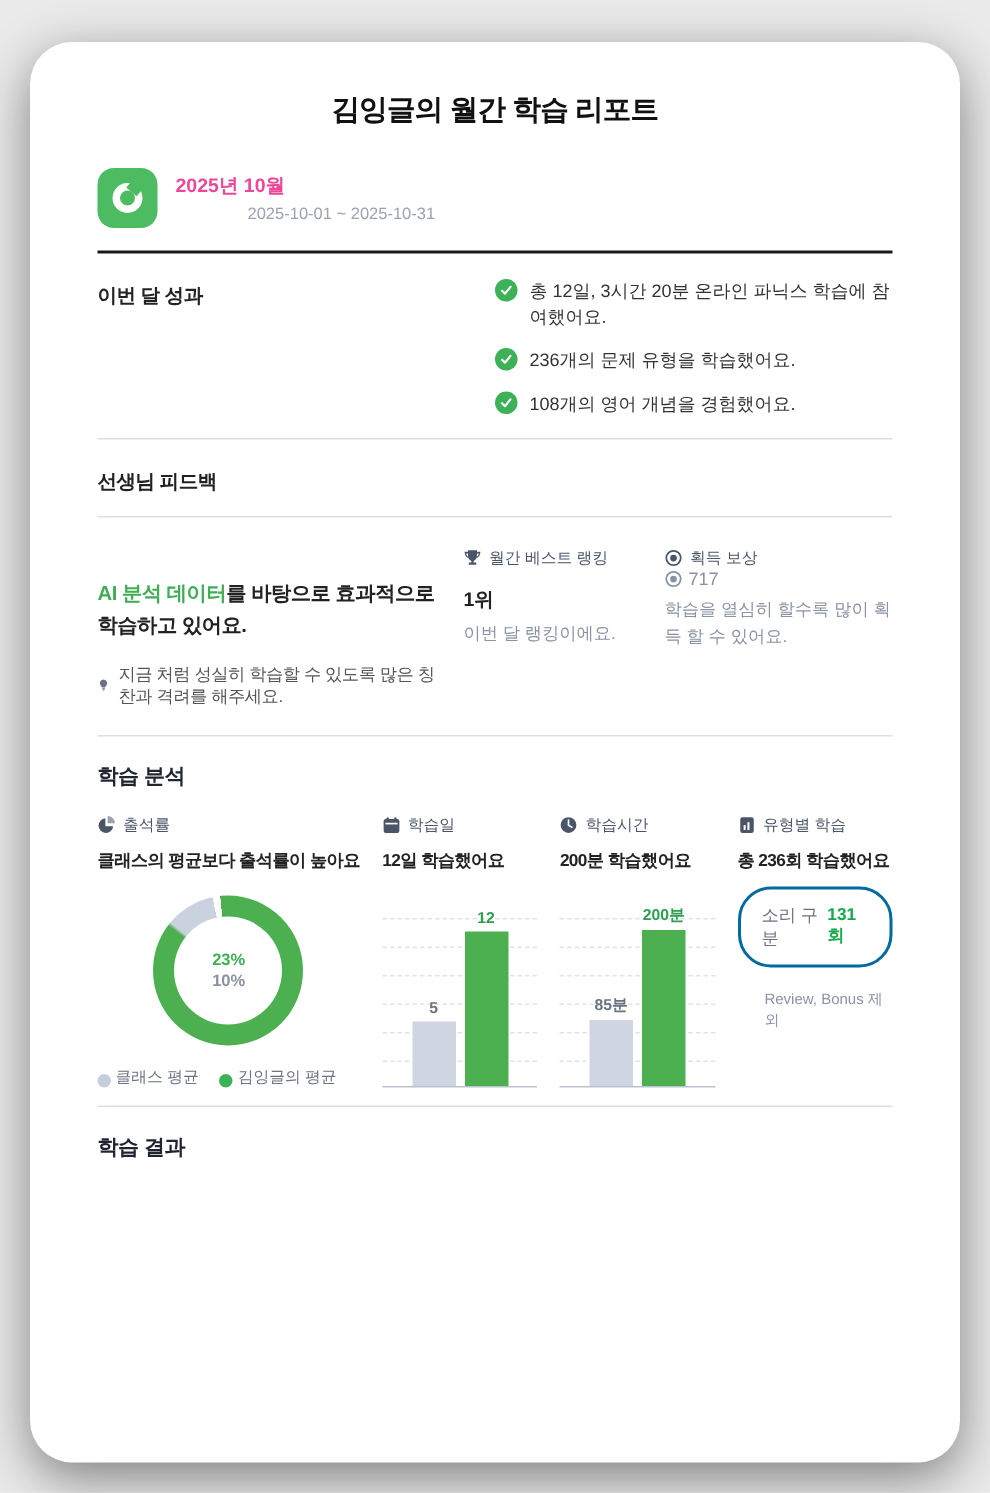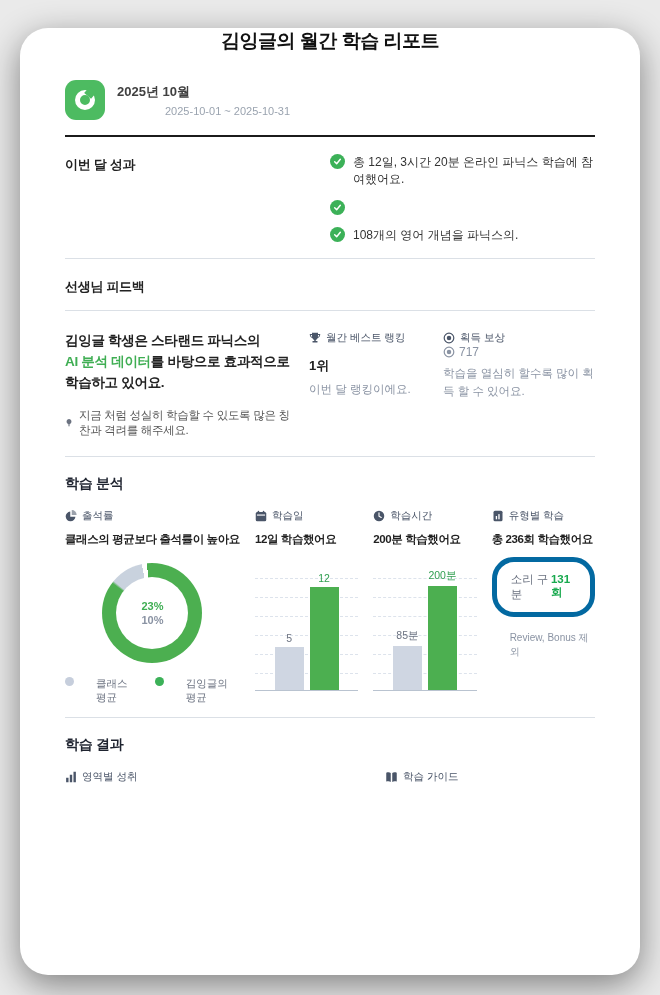--- a/index.html
+++ b/index.html
@@ -1,24 +1,24 @@
 <!DOCTYPE html>
 <html><head>
 <meta charset="utf-8">
 <style>
   * { box-sizing: border-box; margin: 0; padding: 0; }
   html,body { width:660px; height:995px; overflow:hidden; background:#eaeaea; font-family:"Liberation Sans","DejaVu Sans",sans-serif; }
   .card { position:absolute; left:20px; top:28px; width:620px; min-height:947px; background:#fff; border-radius:28px; box-shadow:0 10px 34px rgba(0,0,0,.45); padding:0 45px 50px; }
-  .report-title { text-align:center; font-size:19px; font-weight:bold; color:#111; letter-spacing:-0.5px; }
+  .report-title { text-align:center; font-size:19px; font-weight:bold; color:#111; padding-top:32px; letter-spacing:-0.5px; }
 
   .date-row { display:flex; align-items:center; gap:12px; margin-top:26px; }
   .logo { width:40px; height:40px; border-radius:11px; background:#4DBB61; position:relative; flex:none; }
   .logo-ring { position:absolute; left:10px; top:10px; width:20px; height:20px; border:5px solid #fff; border-radius:50%; }
   .logo-ring::after { content:''; position:absolute; width:9px; height:9px; background:#4DBB61; top:-7px; right:-5px; transform:rotate(40deg); }
-  .date-month { font-size:13px; font-weight:bold; color:#404040; }
+  .date-month { font-size:13px; font-weight:bold; color:#ec4899; }
   .date-range { font-size:11px; color:#9aa3af; margin-top:4px;margin-left:48px; }
 
   .divider-dark { border-top:2px solid #1b1b1b; margin-top:15px; }
   .divider { border-top:1px solid #dbe0e6; }
 
   .two-col { display:grid; grid-template-columns:265px 1fr; padding:17px 0 14px; }
   .row-label { font-size:13px; font-weight:bold; color:#222; letter-spacing:-0.3px; padding-top:2px; }
 
   .achv-list { display:flex; flex-direction:column; gap:12px; }
   .achv-item { display:flex; align-items:flex-start; gap:8px; font-size:12px; color:#333; }
@@ -40,35 +40,35 @@
   .col-title { font-size:11.5px; font-weight:bold; color:#222; margin-top:9px; letter-spacing:-0.4px; white-space:nowrap; }
 
   .donut-wrap { margin-top:16px; display:flex; justify-content:center; }
   .donut { width:100px; height:100px; border-radius:50%; background:conic-gradient(from -6deg,#4CAF50 0 313deg,#C9D2DE 316deg 354deg,#fff 354deg 360deg); position:relative; }
   .donut::before { content:''; position:absolute; inset:14px; background:#fff; border-radius:50%; }
   .donut-center { position:absolute; inset:0; display:flex; flex-direction:column; align-items:center; justify-content:center; gap:2px; }
   .donut-student { position:relative; font-size:11px; font-weight:bold; color:#3FAE53; }
   .donut-class { position:relative; font-size:11px; font-weight:bold; color:#8a93a3; }
 
   .legend { display:flex; gap:14px; margin-top:14px; }
-  .legend-item { display:flex; align-items:flex-start; gap:22px; font-size:10.5px; color:#6b7280; }
+  .legend-item { display:flex; align-items:flex-end; gap:3px; font-size:10.5px; color:#6b7280; }
   .dot { width:9px; height:9px; border-radius:50%; flex:none; }
   .dot-gray { background:#C6CEDC; }
   .dot-green { background:#3CB158; }
 
   .colchart { position:relative; height:130px; margin-top:14px; }
   .gridline { position:absolute; left:0; right:0; border-top:1px dashed #dde3ec; }
   .plot { position:absolute; left:0; right:0; bottom:0; height:113px; border-bottom:1px solid #b9c3d0; display:flex; align-items:flex-end; justify-content:center; gap:6px; }
   .bargroup { display:flex; flex-direction:column; align-items:center; }
-  .bar-vlabel { font-size:10.5px; font-weight:normal; margin-bottom:3px; }
+  .bar-vlabel { font-size:10.5px; font-weight:bold; margin-bottom:3px; }
   .lbl-gray { color:#6b7280; } .lbl-green { color:#2f9e4f; }
   .vbar { width:29px; }
   .vbar-gray { background:#CFD6E2; } .vbar-green { background:#4CAF50; }
 
-  .pill { display:flex; justify-content:space-between; align-items:center; border:5px solid #0369a1; border-radius:22px; padding:10px 14px; margin-top:10px; font-size:11.5px; color:#6b7280; }
+  .pill { display:flex; justify-content:space-between; align-items:center; border:2px solid #0369a1; border-radius:22px; padding:10px 14px; margin-top:10px; font-size:11.5px; color:#6b7280; }
   .pill-value { color:#18A94E; font-weight:bold; font-size:11.5px; }
   .pill-note { font-size:10px; color:#8a93a3; margin-top:14px;padding-left:18px; }
 
   .results-grid { display:grid; grid-template-columns:292px 1fr; gap:28px; margin-top:16px; }
 
   .navy { color:#4A5568; }
 </style>
 </head>
 <body>
 
@@ -98,44 +98,45 @@
             </svg>
           </span>
         <span>총 12일, 3시간 20분 온라인 파닉스 학습에 참여했어요.</span>
       </div>
       <div class="achv-item">
         <span class="check-circle">
             <svg width="9" height="9" viewBox="0 0 16 16">
               <path d="M3 8.5 6.5 12 13 4" stroke="#fff" stroke-width="2.6" fill="none" stroke-linecap="round" stroke-linejoin="round"></path>
             </svg>
           </span>
+        <span>236개의 문제 유형을 학습했어요.</span>
       </div>
       <div class="achv-item">
         <span class="check-circle">
             <svg width="9" height="9" viewBox="0 0 16 16">
               <path d="M3 8.5 6.5 12 13 4" stroke="#fff" stroke-width="2.6" fill="none" stroke-linecap="round" stroke-linejoin="round"></path>
             </svg>
           </span>
-        <span>108개의 영어 개념을 파닉스의.</span>
+        <span>108개의 영어 개념을 경험했어요.</span>
       </div>
     </div>
   </div>
 
   <div class="divider"></div>
 
   <div class="two-col">
     <div class="row-label">선생님 피드백</div>
   </div>
 
   <div class="divider"></div>
 
   <div class="ai-row">
     <div>
       <div class="ai-title">
-        <span>김잉글 학생은 스타랜드 파닉스의</span><br>
+        <br>
         <span class="ai-highlight">AI 분석 데이터</span><span>를 바탕으로 효과적으로 학습하고 있어요.</span>
       </div>
       <div class="ai-tip">
         <svg class="navy" width="12" height="13" viewBox="0 0 16 16" fill="#6b7280">
             <path d="M8 1a5 5 0 0 1 3.1 8.9c-.6.5-1.1 1.1-1.1 1.9H6c0-.8-.5-1.4-1.1-1.9A5 5 0 0 1 8 1z"></path>
             <rect x="6" y="12.6" width="4" height="1.4" rx=".7"></rect>
             <rect x="6.6" y="14.4" width="2.8" height="1.2" rx=".6"></rect>
           </svg>
         <span>지금 처럼 성실히 학습할 수 있도록 많은 칭찬과 격려를 해주세요.</span>
       </div>
@@ -283,41 +284,15 @@
         </div>
       </div>
 
     </div>
   </div>
 
   <div class="divider"></div>
 
   <div class="section">
     <div class="section-heading">학습 결과</div>
-    <div class="results-grid">
-
-      <div>
-        <div class="stat-label">
-          <svg width="12" height="12" viewBox="0 0 16 16" fill="#4A5568">
-              <rect x="1.5" y="9" width="3.2" height="6"></rect>
-              <rect x="6.4" y="5" width="3.2" height="10"></rect>
-              <rect x="11.3" y="1" width="3.2" height="14"></rect>
-            </svg>
-          <span>영역별 성취</span>
-        </div>
-
-      </div>
-
-      <div>
-        <div class="stat-label">
-          <svg width="13" height="12" viewBox="0 0 16 16" fill="#4A5568">
-              <path d="M1 2.2c2.4-1 4.5-.9 6 .6v12c-1.5-1.5-3.6-1.6-6-.7V2.2z"></path>
-              <path d="M15 2.2c-2.4-1-4.5-.9-6 .6v12c1.5-1.5 3.6-1.6 6-.7V2.2z"></path>
-            </svg>
-          <span>학습 가이드</span>
-        </div>
-
-      </div>
-
-    </div>
   </div>
 
 </div>
 
 </body></html>

